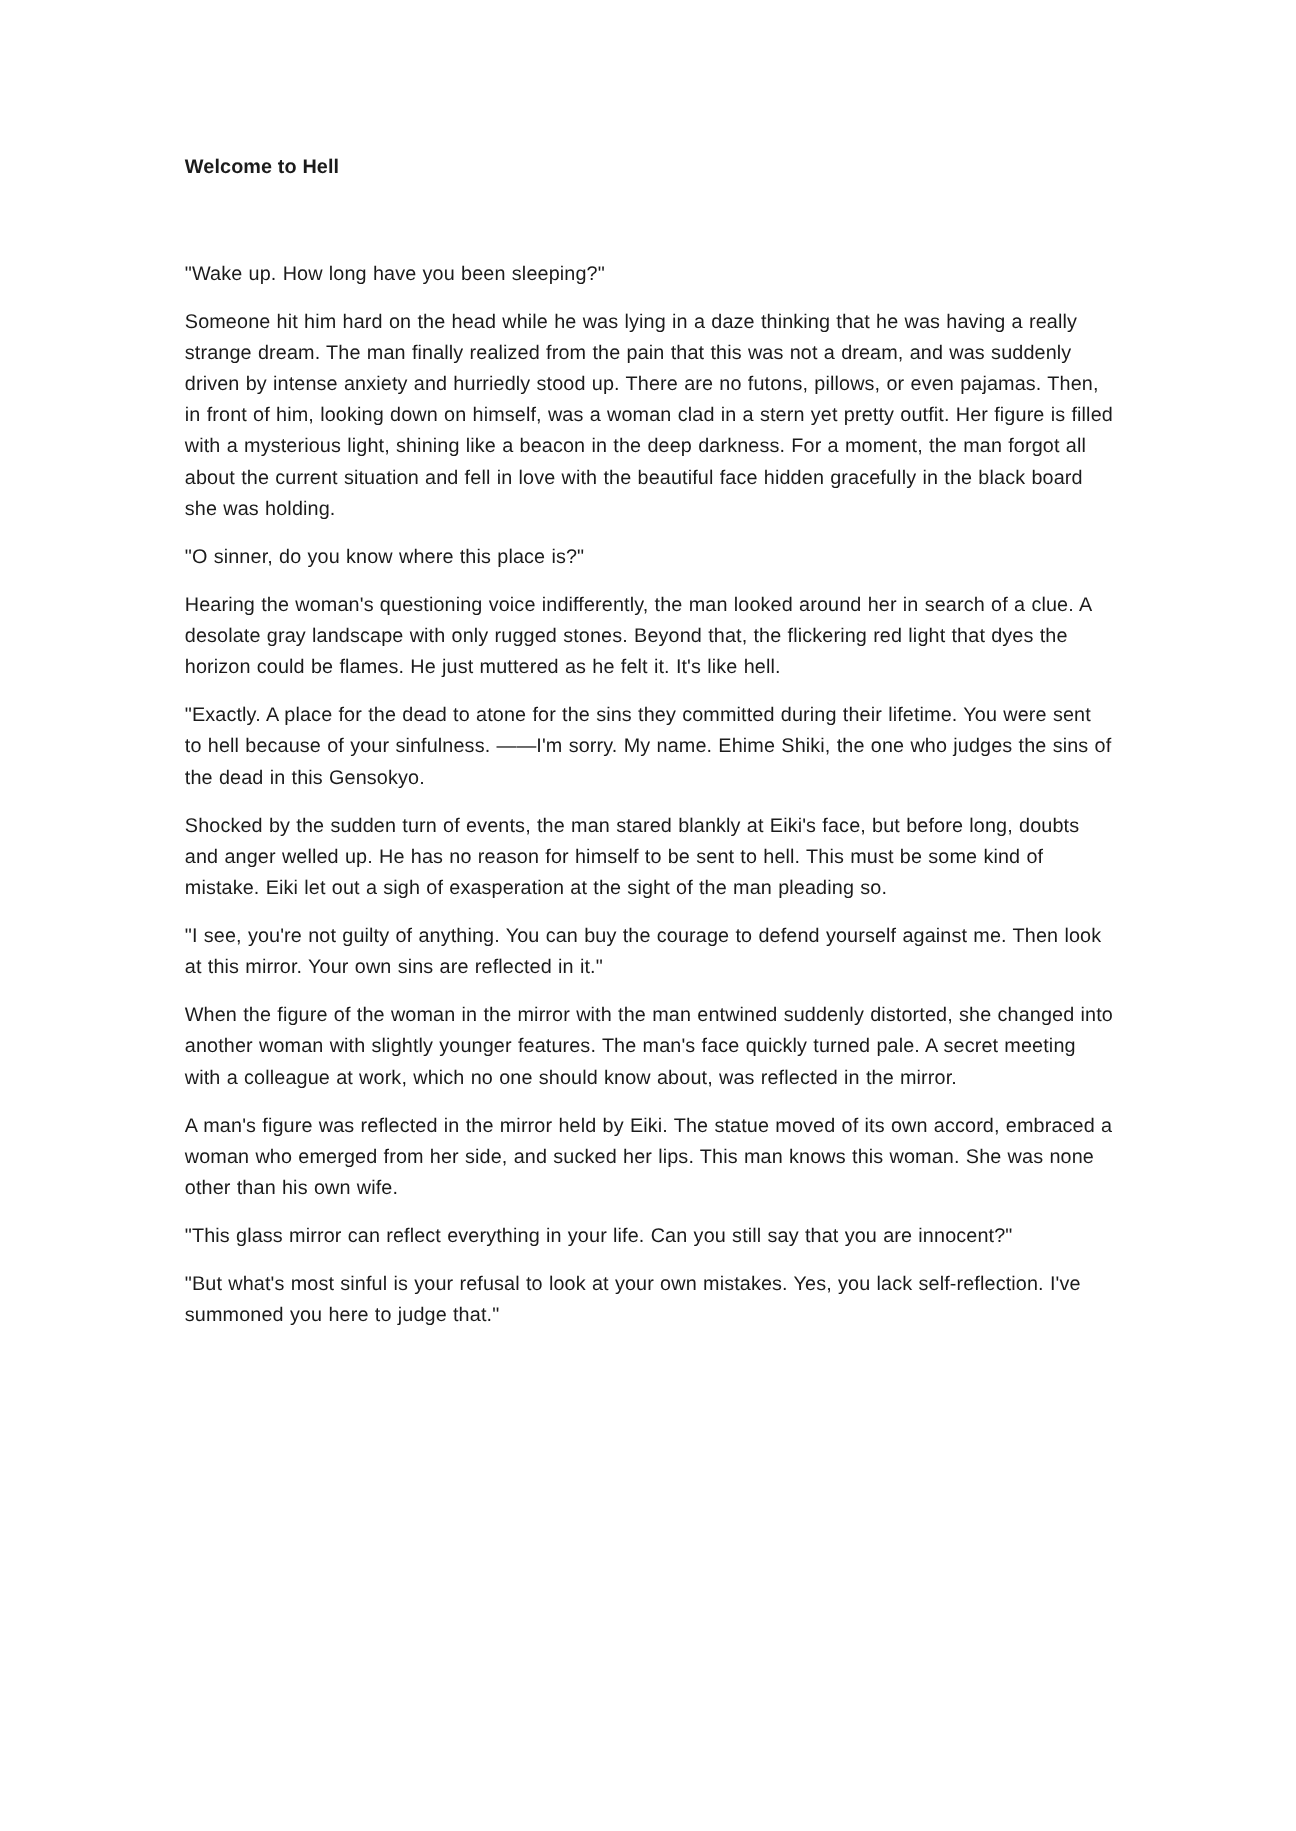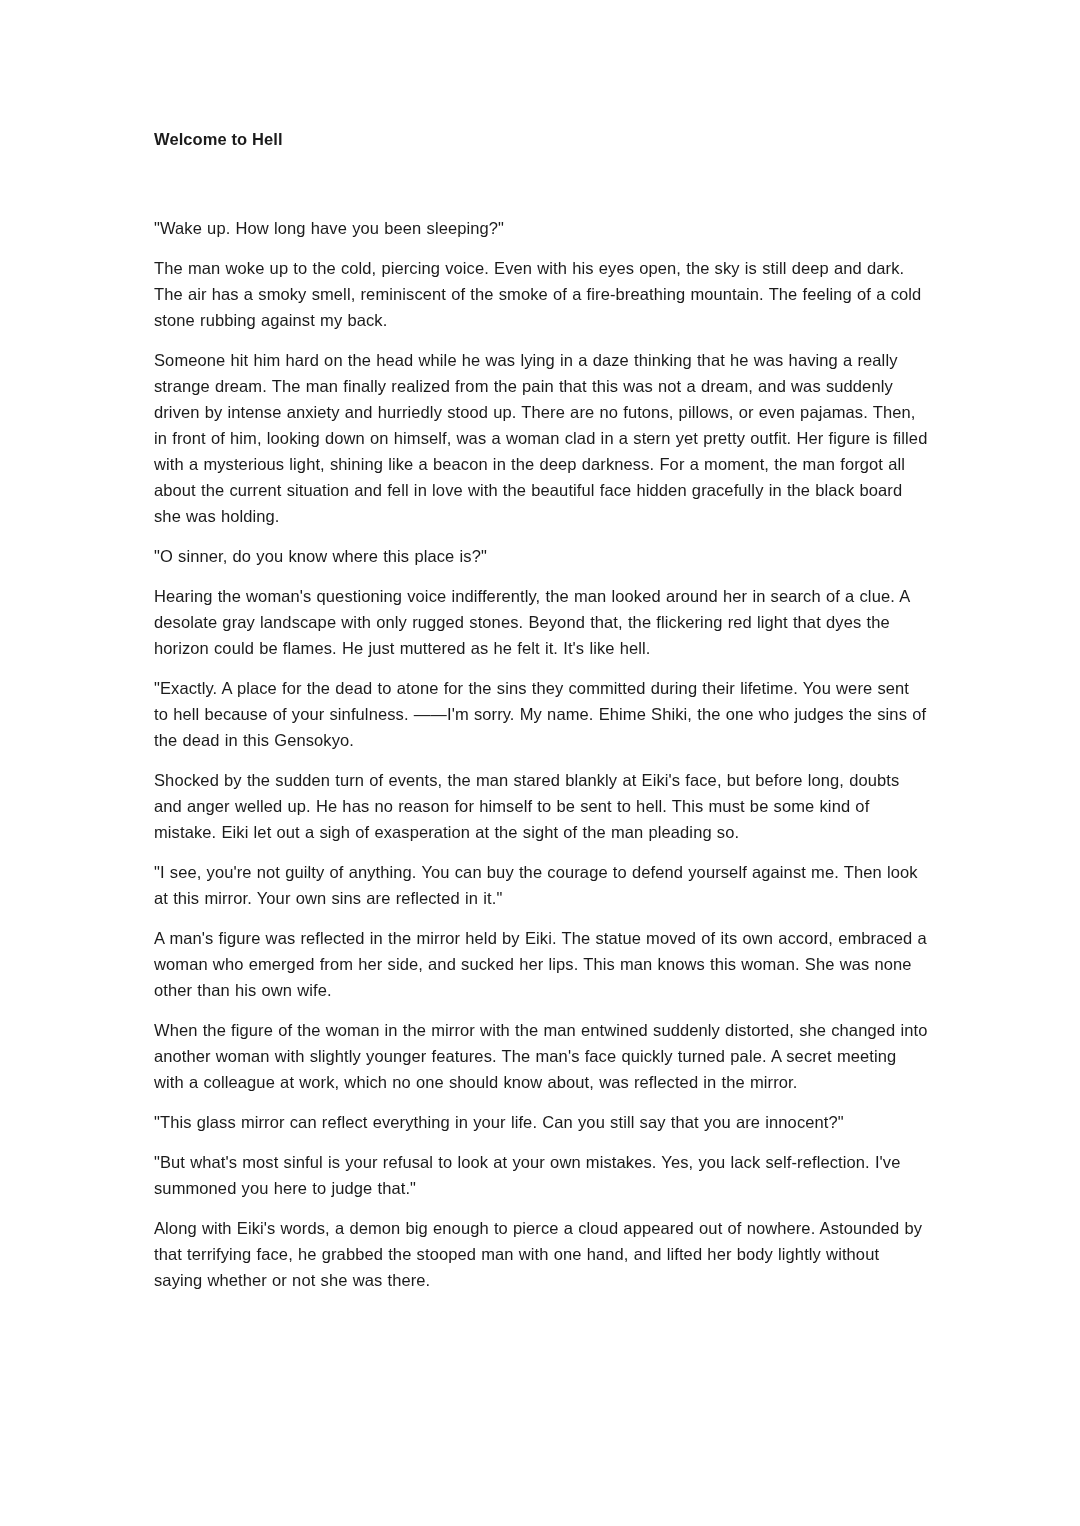--- a/index.html
+++ b/index.html
@@ -38,26 +38,24 @@
     word-spacing: 0.5px;
   }
 </style>
 </head>
 <body>
 
 <div class="page">
   <h1 class="doc-title">Welcome to Hell</h1>
   <div>
       <p class="para">"Wake up. How long have you been sleeping?"</p>
-      <p class="para">The man woke up to the cold, piercing voice. Even with his eyes open, the sky is still deep and dark. The air has a smoky smell, reminiscent of the smoke of a fire-breathing mountain. The feeling of a cold stone rubbing against my back.</p>
       <p class="para">Someone hit him hard on the head while he was lying in a daze thinking that he was having a really strange dream. The man finally realized from the pain that this was not a dream, and was suddenly driven by intense anxiety and hurriedly stood up. There are no futons, pillows, or even pajamas. Then, in front of him, looking down on himself, was a woman clad in a stern yet pretty outfit. Her figure is filled with a mysterious light, shining like a beacon in the deep darkness. For a moment, the man forgot all about the current situation and fell in love with the beautiful face hidden gracefully in the black board she was holding.</p>
       <p class="para">"O sinner, do you know where this place is?"</p>
       <p class="para">Hearing the woman's questioning voice indifferently, the man looked around her in search of a clue. A desolate gray landscape with only rugged stones. Beyond that, the flickering red light that dyes the horizon could be flames. He just muttered as he felt it. It's like hell.</p>
       <p class="para">"Exactly. A place for the dead to atone for the sins they committed during their lifetime. You were sent to hell because of your sinfulness. ——I'm sorry. My name. Ehime Shiki, the one who judges the sins of the dead in this Gensokyo.</p>
       <p class="para">Shocked by the sudden turn of events, the man stared blankly at Eiki's face, but before long, doubts and anger welled up. He has no reason for himself to be sent to hell. This must be some kind of mistake. Eiki let out a sigh of exasperation at the sight of the man pleading so.</p>
       <p class="para">"I see, you're not guilty of anything. You can buy the courage to defend yourself against me. Then look at this mirror. Your own sins are reflected in it."</p>
+      <p class="para">When the figure of the woman in the mirror with the man entwined suddenly distorted, she changed into another woman with slightly younger features. The man's face quickly turned pale. A secret meeting with a colleague at work, which no one should know about, was reflected in the mirror.</p>
       <p class="para">A man's figure was reflected in the mirror held by Eiki. The statue moved of its own accord, embraced a woman who emerged from her side, and sucked her lips. This man knows this woman. She was none other than his own wife.</p>
-      <p class="para">When the figure of the woman in the mirror with the man entwined suddenly distorted, she changed into another woman with slightly younger features. The man's face quickly turned pale. A secret meeting with a colleague at work, which no one should know about, was reflected in the mirror.</p>
       <p class="para">"This glass mirror can reflect everything in your life. Can you still say that you are innocent?"</p>
       <p class="para">"But what's most sinful is your refusal to look at your own mistakes. Yes, you lack self-reflection. I've summoned you here to judge that."</p>
-      <p class="para">Along with Eiki's words, a demon big enough to pierce a cloud appeared out of nowhere. Astounded by that terrifying face, he grabbed the stooped man with one hand, and lifted her body lightly without saying whether or not she was there.</p>
     </div>
 </div>
 
 </body></html>

